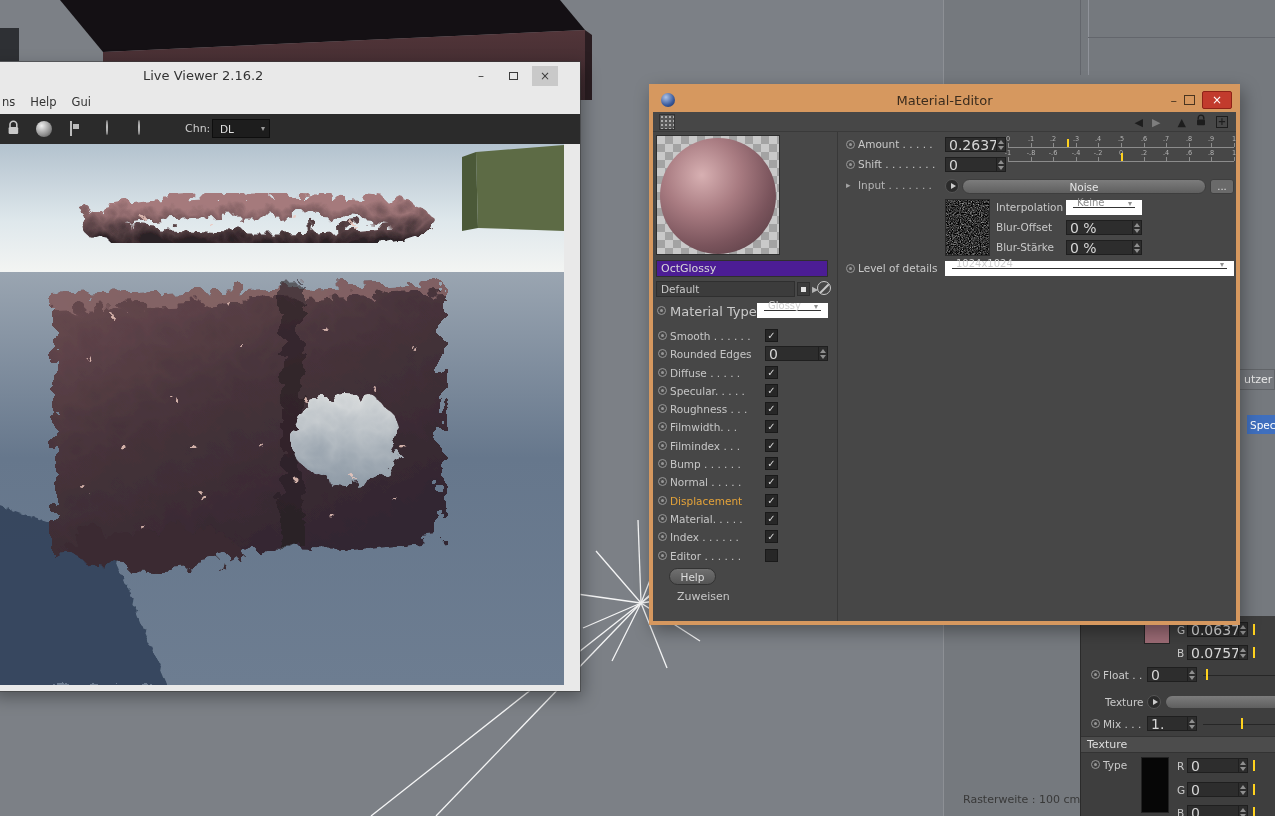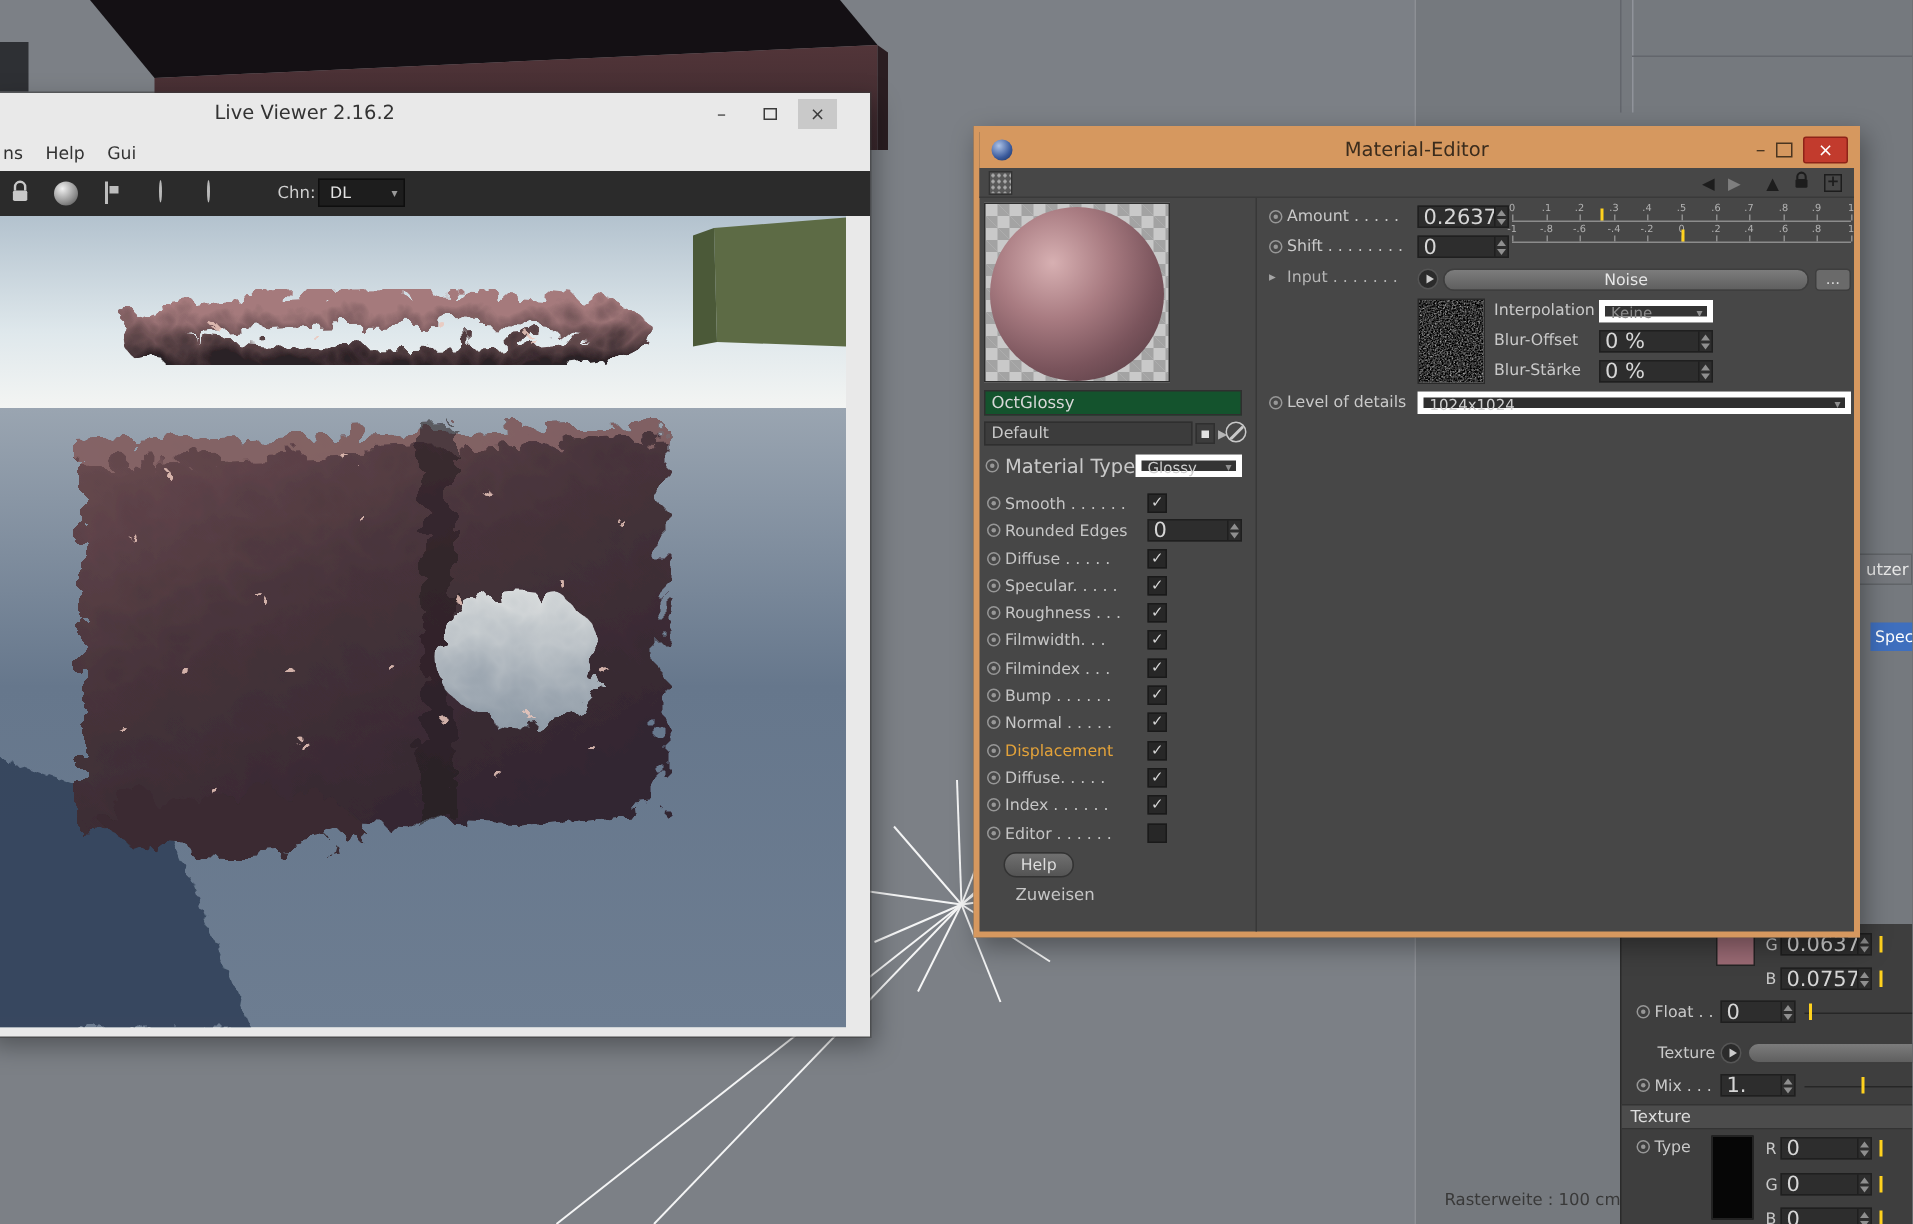--- a/index.html
+++ b/index.html
@@ -17,21 +17,21 @@
   .raster{position:absolute;left:963px;top:793px;color:#393939;font-size:11px}
 
   
   .dotcirc{display:inline-block;width:9px;height:9px;border:1px solid #979797;border-radius:50%;position:relative}
   .dotcirc::after{content:"";position:absolute;inset:2px;border-radius:50%;background:#979797}
   .spf{position:absolute;display:flex;align-items:center;background:#2d2d2d;border:1px solid #1f1f1f;height:15px}
   .spf .v{flex:1;padding-left:3px;font-size:14px;color:#d6d6d6;white-space:nowrap;overflow:hidden}
   .spf .ar{width:9px;height:100%;border-left:1px solid #1f1f1f;display:flex;flex-direction:column;align-items:center;justify-content:center;gap:2px}
   .ar .up{width:0;height:0;border-left:3px solid transparent;border-right:3px solid transparent;border-bottom:4px solid #8f8f8f}
   .ar .dn{width:0;height:0;border-left:3px solid transparent;border-right:3px solid transparent;border-top:4px solid #8f8f8f}
-  .dd{position:absolute;display:flex;align-items:flex-start;background:#343434;border:4px solid #ffffff;height:15px;font-size:10px;color:#cfcfcf;padding-left:4px}
+  .dd{position:absolute;display:flex;align-items:flex-end;background:#343434;border:7px solid #ffffff;height:15px;font-size:10px;color:#cfcfcf;padding-left:4px}
   .dd .caret{margin-left:auto;margin-right:3px;color:#8f8f8f;font-size:8px}
   .cbx{position:absolute;width:13px;height:13px;background:#272727;border:1px solid #1a1a1a;color:#d5d5d5;font-size:10px;line-height:12px;text-align:center}
   .playbtn{position:absolute;width:14px;height:14px;border-radius:50%;background:#2b2b2b;border:1px solid #555;display:flex;align-items:center;justify-content:center}
   .playbtn i{width:0;height:0;border-left:5px solid #ccc;border-top:3px solid transparent;border-bottom:3px solid transparent;margin-left:2px}
   .ym{position:absolute;width:2px;height:11px;background:var(--marker-yellow,#ffd21e)}
   .trk{position:absolute;height:1px;background:#262626}
 
   
   #lv{position:absolute;left:-10px;top:62px;width:590px;height:629px;background:#e9e9e9;box-shadow:0 0 0 1px rgba(60,60,60,.55),3px 6px 16px rgba(0,0,0,.35)}
   #lv .tbar{position:relative;height:28px}
@@ -67,21 +67,21 @@
   .grid-ico{position:absolute;left:6px;top:2px;width:16px;height:16px;background-color:#585858;border:1px solid #333;background-image:radial-gradient(#ababab 1px,transparent 1.2px);background-size:4px 4px}
   .strip-right{position:absolute;right:8px;top:0;height:20px;display:flex;align-items:center;gap:9px}
   .gl-dark{color:#1d1d1d;font-size:11px;line-height:1}
   .gl-gray{color:#7e7e7e;font-size:11px;line-height:1}
   .plusbox{width:12px;height:12px;border:1.6px solid #1d1d1d;color:#1d1d1d;font-size:10px;line-height:9px;text-align:center;font-weight:bold}
   .me-body{position:absolute;left:0;top:44px;right:0;bottom:0;display:flex}
   .me-left{width:185px;border-right:1px solid #383838;position:relative}
   .me-right{flex:1;position:relative}
   .preview{position:absolute;left:3px;top:3px;width:124px;height:120px;border:1px solid #2e2e2e;background-color:#c9c9c9;background-image:linear-gradient(45deg,#a3a3a3 25%,transparent 25%,transparent 75%,#a3a3a3 75%),linear-gradient(45deg,#a3a3a3 25%,transparent 25%,transparent 75%,#a3a3a3 75%);background-position:0 0,8px 8px;background-size:16px 16px}
   .psphere{position:absolute;left:3px;top:2px;width:116px;height:116px;border-radius:50%;background:radial-gradient(circle at 36% 32%,#d7b0b2 0%,#a87b81 35%,#7a545c 65%,#4b343b 100%)}
-  .matname{position:absolute;left:3px;top:128px;width:172px;height:17px;background:#14532d;border:1px solid #2f2f2f;color:#d8d8d8;font-size:11px;display:flex;align-items:center;padding-left:4px}
+  .matname{position:absolute;left:3px;top:128px;width:172px;height:17px;background:#4c1d95;border:1px solid #2f2f2f;color:#d8d8d8;font-size:11px;display:flex;align-items:center;padding-left:4px}
   .preset{position:absolute;left:3px;top:149px;width:139px;height:16px;background:#3c3c3c;border:1px solid #2f2f2f;color:#c9c9c9;font-size:10.5px;display:flex;align-items:center;padding-left:4px}
   .sq-btn{position:absolute;left:144px;top:150px;width:13px;height:14px;background:#3c3c3c;border:1px solid #2f2f2f}
   .sq-btn::after{content:"";position:absolute;left:3px;top:4px;width:5px;height:5px;background:#e3e3e3}
   .tri-btn{position:absolute;left:159px;top:153px;color:#b5b5b5;font-size:8px}
   .slash-ico{position:absolute;left:164px;top:149px;width:14px;height:14px;border:1.5px solid #c9c9c9;border-radius:50%;overflow:hidden}
   .slash-ico::after{content:"";position:absolute;left:5px;top:-2px;width:1.5px;height:18px;background:#c9c9c9;transform:rotate(45deg)}
   .mtlab{position:absolute;left:17px;top:172px;color:#c9c9c9;font-size:13px}
   .mt-dot{position:absolute;left:4px;top:174px}
   .mt-dd{left:104px;top:171px;width:71px}
   .chlist{position:absolute;left:0;top:195px;right:0}
@@ -469,21 +469,21 @@
               <span class="chlab">Normal . . . . .</span>
               <span class="cbx on">✓</span>
             </div>
             <div class="chrow">
               <span class="dotcirc"></span>
               <span class="chlab active">Displacement</span>
               <span class="cbx on">✓</span>
             </div>
             <div class="chrow">
               <span class="dotcirc"></span>
-              <span class="chlab">Diffuse. . . . .</span>
+              <span class="chlab">Material. . . . .</span>
               <span class="cbx on">✓</span>
             </div>
             <div class="chrow">
               <span class="dotcirc"></span>
               <span class="chlab">Index . . . . . .</span>
               <span class="cbx on">✓</span>
             </div>
             <div class="chrow">
               <span class="dotcirc"></span>
               <span class="chlab">Editor . . . . . .</span>

